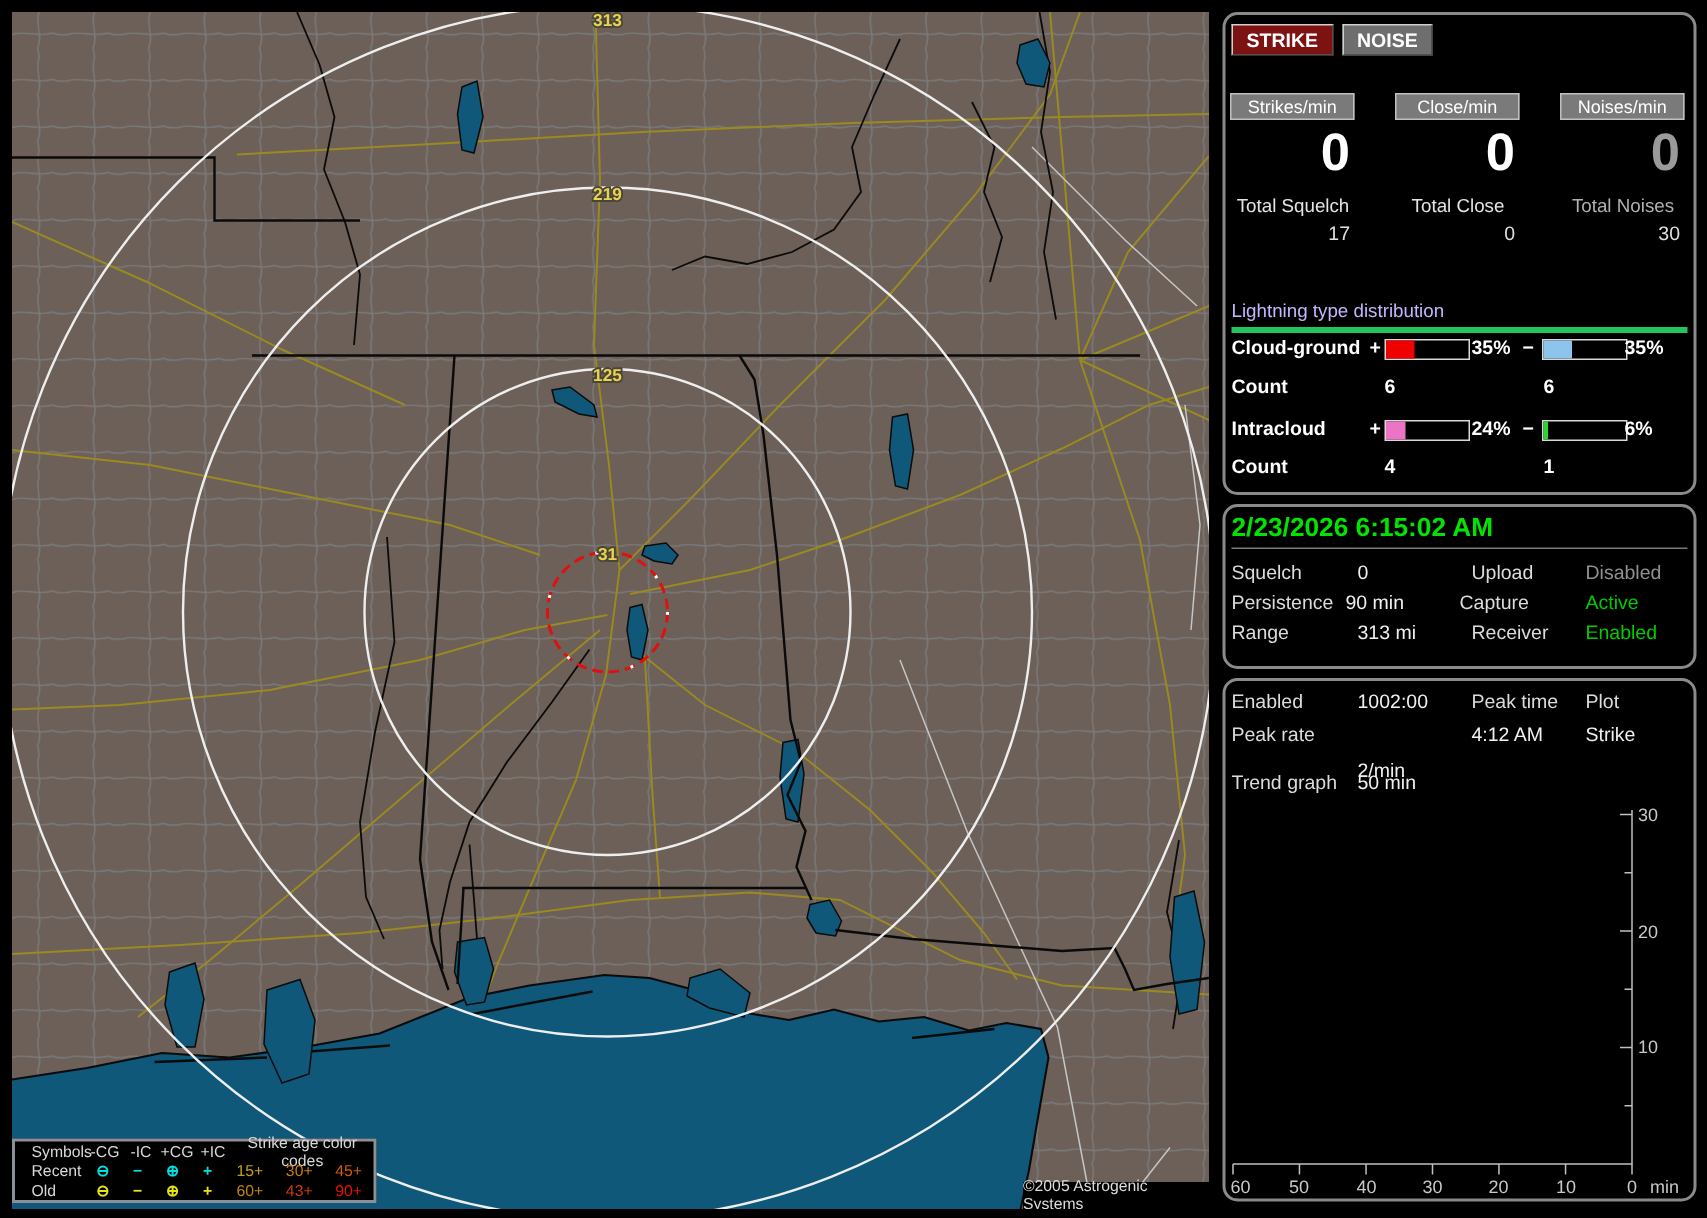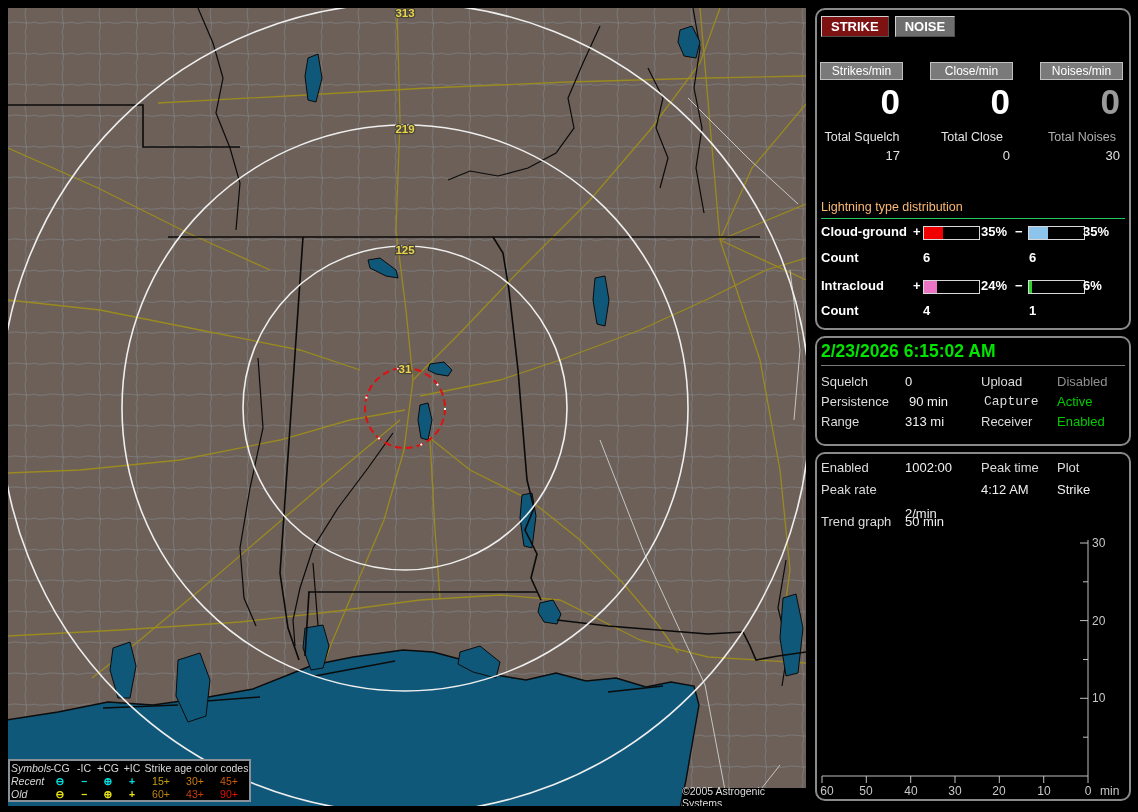--- a/index.html
+++ b/index.html
@@ -5,21 +5,21 @@
   html,body{margin:0;padding:0;background:#000;}
   body{width:1138px;height:812px;position:relative;font-family:"Liberation Sans",sans-serif;overflow:hidden;}
   
   .map{position:absolute;left:8px;top:8px;width:798px;height:798px;background:#6c6058;overflow:hidden;}
   .map svg{position:absolute;left:0;top:0;}
   .ringlabel{font:bold 11.5px "Liberation Sans",sans-serif;fill:#e8d44c;paint-order:stroke;stroke:#4a453a;stroke-width:2.5px;text-anchor:middle;}
   .copybar{position:absolute;right:0;bottom:0;width:124px;height:18px;background:#000;color:#dcdcdc;font-size:10.5px;display:flex;align-items:center;justify-content:center;}
   
   .legend{position:absolute;left:0;top:751px;width:243px;height:43px;background:#000;border:2px solid #8a9098;box-sizing:border-box;color:#d8d8d8;font-size:10.5px;}
   .lrow{display:flex;align-items:center;height:12.5px;line-height:12px;margin-top:0.5px;}
-  .lc0{width:37px;padding-left:1px;font-style:italic;}
+  .lc0{width:37px;padding-left:11px;}
   .lc{width:24px;text-align:center;}
   .lage{width:34px;text-align:center;}
   .sym-recent{color:#00e0e0;font-weight:bold;}
   .sym-old{color:#e8e414;font-weight:bold;}
   .c15{color:#c8a00c}.c30{color:#cc7c0c}.c45{color:#cc5c08}
   .c60{color:#c08414}.c75{color:#cc3c08}.c90{color:#e01404}
   
   .panel{position:absolute;left:815px;width:316px;background:#000;border:2px solid #8a8a8a;border-radius:10px;box-sizing:border-box;color:#e8e8e8;}
   .p1{top:8px;height:322px;}
   .p2{top:336px;height:110px;}
@@ -29,21 +29,21 @@
   .btn-strike{background:#7c1212;}
   .btn-noise{background:#6e6e6e;}
   .bng{display:flex;align-items:center;justify-content:space-between;background:#101010;border:1px solid #8a8a8a;width:138px;height:23px;padding:0 6px;}
   .bng .b1{font-weight:bold;font-size:13.5px;color:#fff;}
   .bng .b2{font-weight:bold;font-size:13.5px;color:#00cc44;}
   .chip{background:#7a7a7a;border:1px solid #c0c0c0;color:#fff;font-size:12px;text-align:center;width:83px;padding:1px 0;box-sizing:border-box;}
   .bigzero{font-size:35px;font-weight:bold;width:80px;text-align:right;}
   .tlabel{font-size:12.5px;width:84px;text-align:center;color:#e4e4e4;}
   .tval{font-size:13px;width:80px;text-align:right;color:#e0e0e0;}
   .dim2{color:#b0b0b0 !important;}
-  .heading{font-size:12.5px;color:#fdba74;border-bottom:1px solid #22c55e;padding-bottom:4px;}
+  .heading{font-size:12.5px;color:#c4b5fd;border-bottom:4px solid #22c55e;padding-bottom:4px;}
   .dlabel{font-weight:bold;font-size:13px;color:#fff;}
   .dsign{font-weight:bold;font-size:13px;color:#fff;}
   .dpct{font-weight:bold;font-size:13px;color:#fff;}
   .bar{display:inline-block;width:55px;height:12px;border:1px solid #d8d8d8;background:#000;}
   .bar i{display:block;height:100%;}
   .datetime{font-size:17.5px;font-weight:bold;color:#00e400;border-bottom:1px solid #7a7a7a;padding-bottom:3px;}
   .flabel{font-size:13px;color:#dcdcdc;}
   .fval{font-size:13px;color:#f0f0f0;}
   .green{color:#00cc00 !important;}
   .gray{color:#909090 !important;}
@@ -241,22 +241,22 @@
 
 <div class="panel p2">
   <div class="abs datetime" style="left:4px;top:3px;right:4px;">2/23/2026 6:15:02 AM</div>
 
   <span class="abs flabel" style="left:4px;top:36px;">Squelch</span>
   <span class="abs fval" style="left:88px;top:36px;">0</span>
   <span class="abs flabel" style="left:164px;top:36px;">Upload</span>
   <span class="abs fval gray" style="left:240px;top:36px;">Disabled</span>
 
   <span class="abs flabel" style="left:4px;top:56px;">Persistence</span>
-  <span class="abs fval" style="left:92px;top:56px;">90 min</span>
-  <span class="abs flabel" style="left:167px;top:56px;font-family:Liberation Mono, monospace;">Capture</span>
+  <span class="abs fval" style="left:80px;top:56px;">90 min</span>
+  <span class="abs flabel" style="left:156px;top:56px;">Capture</span>
   <span class="abs fval green" style="left:240px;top:56px;">Active</span>
 
   <span class="abs flabel" style="left:4px;top:76px;">Range</span>
   <span class="abs fval" style="left:88px;top:76px;">313 mi</span>
   <span class="abs flabel" style="left:164px;top:76px;">Receiver</span>
   <span class="abs fval green" style="left:240px;top:76px;">Enabled</span>
 </div>
 
 <div class="panel p3">
   <span class="abs flabel" style="left:4px;top:6px;">Enabled</span>

